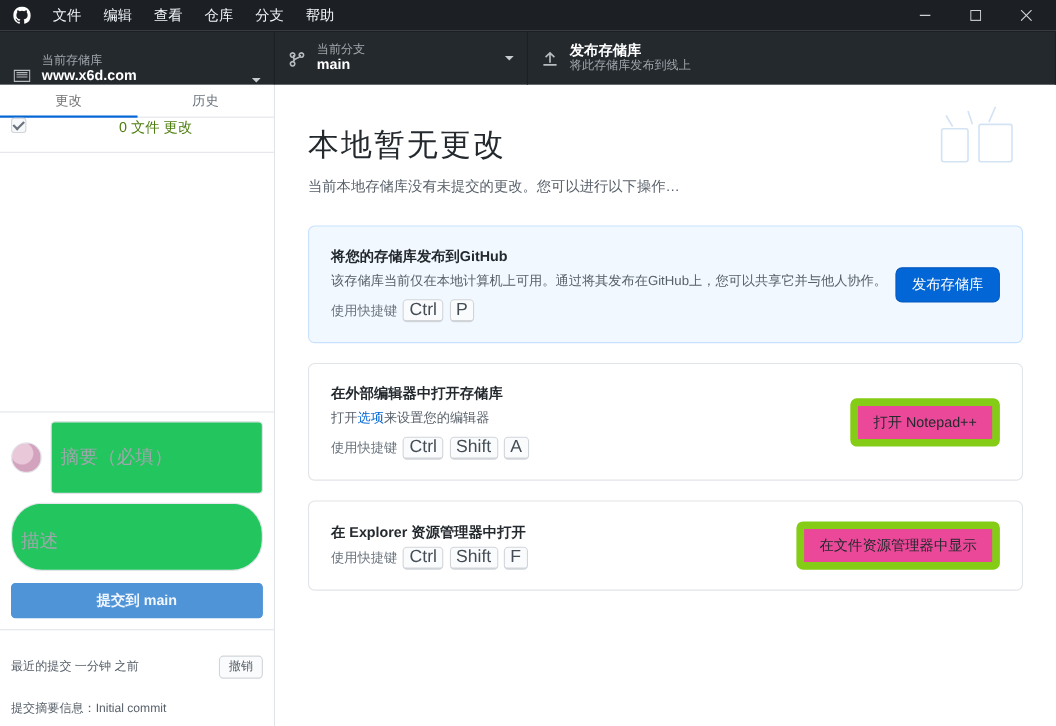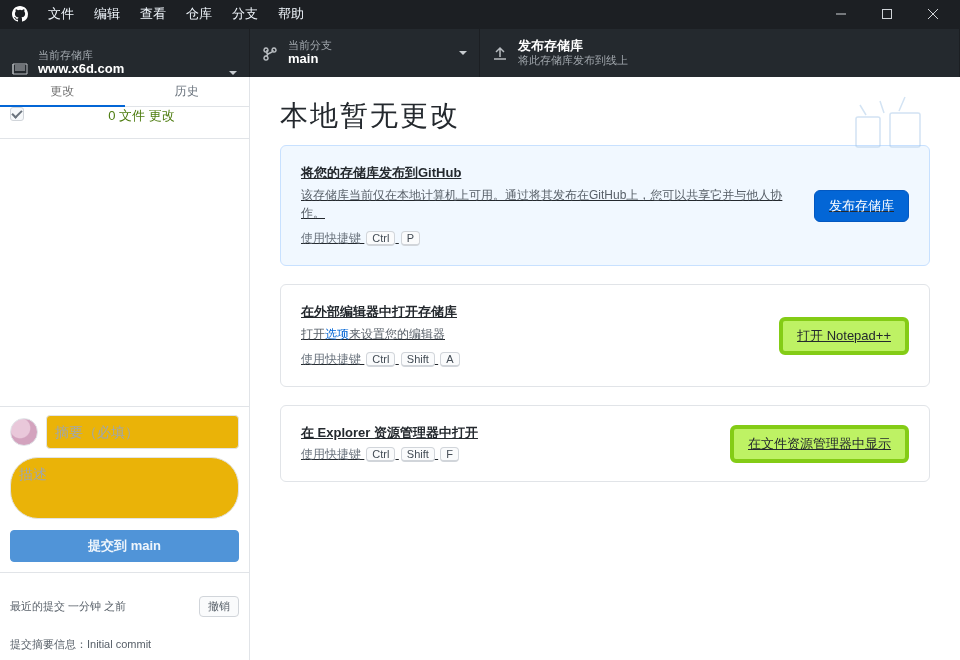--- a/index.html
+++ b/index.html
@@ -126,26 +126,26 @@
   .avatar {
     width: 28px; height: 28px; border-radius: 50%;
     background: radial-gradient(circle at 35% 35%, #e9c8da 0 40%, #d3a3be 45% 100%);
     flex-shrink: 0;
     border: 1px solid #e1e4e8;
   }
   .commit input, .commit textarea {
     width: 100%;
     border: 1px solid #e1e4e8;
     border-radius: 4px;
-    padding: 8px 8px;
+    padding: 22px 8px;
     font-family: inherit;
-    font-size: 14px;
+    font-size: 17px;
     color: #24292e;
     resize: none;
-    background: #eab308;
+    background: #22c55e;
   }
   .commit input::placeholder, .commit textarea::placeholder { color: #a0a6ac; }
   .commit textarea { height: 62px; border-radius: 28px; }
   .commit-btn {
     margin: 8px 0 10px 0;
     width: 100%;
     padding: 6px 0;
     background: #5094d8;
     color: #f0f6fc;
     border: 1px solid #5094d8;
@@ -175,75 +175,73 @@
     border-radius: 4px;
     padding: 1px 8px;
     font-size: 11px;
     cursor: pointer;
   }
 
   
   .main {
     flex: 1;
     overflow-y: auto;
-    padding: 20px 30px;
+    padding: 36px 30px;
     position: relative;
   }
   .h-title { font-size: 28px; font-weight: 400; letter-spacing: 2px; color: #24292e; margin: 0 0 10px 0; }
   .h-sub   { font-size: 13px; color: #586069; margin-bottom: 26px; }
 
   .card {
     border: 1px solid #e1e4e8;
     border-radius: 6px;
     padding: 18px 20px;
     margin-bottom: 18px;
     display: flex;
-    gap: 18px;
     align-items: center;
-    text-decoration: underline;
   }
   .card.highlight {
     background: #f1f8ff;
     border-color: #c8e1ff;
   }
   .card .content { flex: 1; }
   .card .ctitle { font-weight: 600; font-size: 13px; margin-bottom: 4px; }
   .card .cdesc { font-size: 12px; color: #586069; margin-bottom: 8px; line-height: 1.5; }
   .card .cdesc a { color: #0366d6; text-decoration: none; }
   .card .shortcut { font-size: 12px; color: #6a737d; }
   .kbd {
     display: inline-block;
     border: 1px solid #d1d5da;
     border-bottom-width: 2px;
     border-radius: 4px;
     padding: 0 5px;
-    font-size: 11px;
+    font-size: 16px;
     color: #444d56;
     background: #fafbfc;
     margin-left: 2px;
     font-family: inherit;
   }
   .btn {
     border-radius: 6px;
     padding: 6px 14px;
     font-size: 13px;
     font-weight: 500;
     cursor: pointer;
     white-space: nowrap;
     align-self: center;
   }
   .btn.primary {
     background: #0366d6;
     color: #fff;
     border: 1px solid #0358c0;
   }
   .btn.secondary {
-    background: #bef264;
+    background: #ec4899;
     color: #24292e;
-    border: 4px solid #84cc16;
+    border: 7px solid #84cc16;
   }
 
   
   .deco {
     position: absolute;
     top: 18px; right: 30px;
     width: 80px; height: 60px;
     opacity: .5;
   }
   .deco svg { stroke: #a8c8e8; fill: none; stroke-width: 1.5; }
@@ -364,20 +362,21 @@
     <div class="main">
       <div class="deco">
         <svg viewBox="0 0 80 60">
           <rect x="6" y="22" width="24" height="30" rx="2"></rect>
           <rect x="40" y="18" width="30" height="34" rx="2"></rect>
           <path d="M10 10 l6 10 M30 6 l4 12 M55 2 l-6 14"></path>
         </svg>
       </div>
 
       <h1 class="h-title">本地暂无更改</h1>
+      <div class="h-sub">当前本地存储库没有未提交的更改。您可以进行以下操作…</div>
 
       <div class="card highlight">
         <div class="content">
           <div class="ctitle">将您的存储库发布到GitHub</div>
           <div class="cdesc">该存储库当前仅在本地计算机上可用。通过将其发布在GitHub上，您可以共享它并与他人协作。</div>
           <div class="shortcut">
             <span>使用快捷键</span>
             <span class="kbd">Ctrl</span>
             <span class="kbd">P</span>
           </div>

